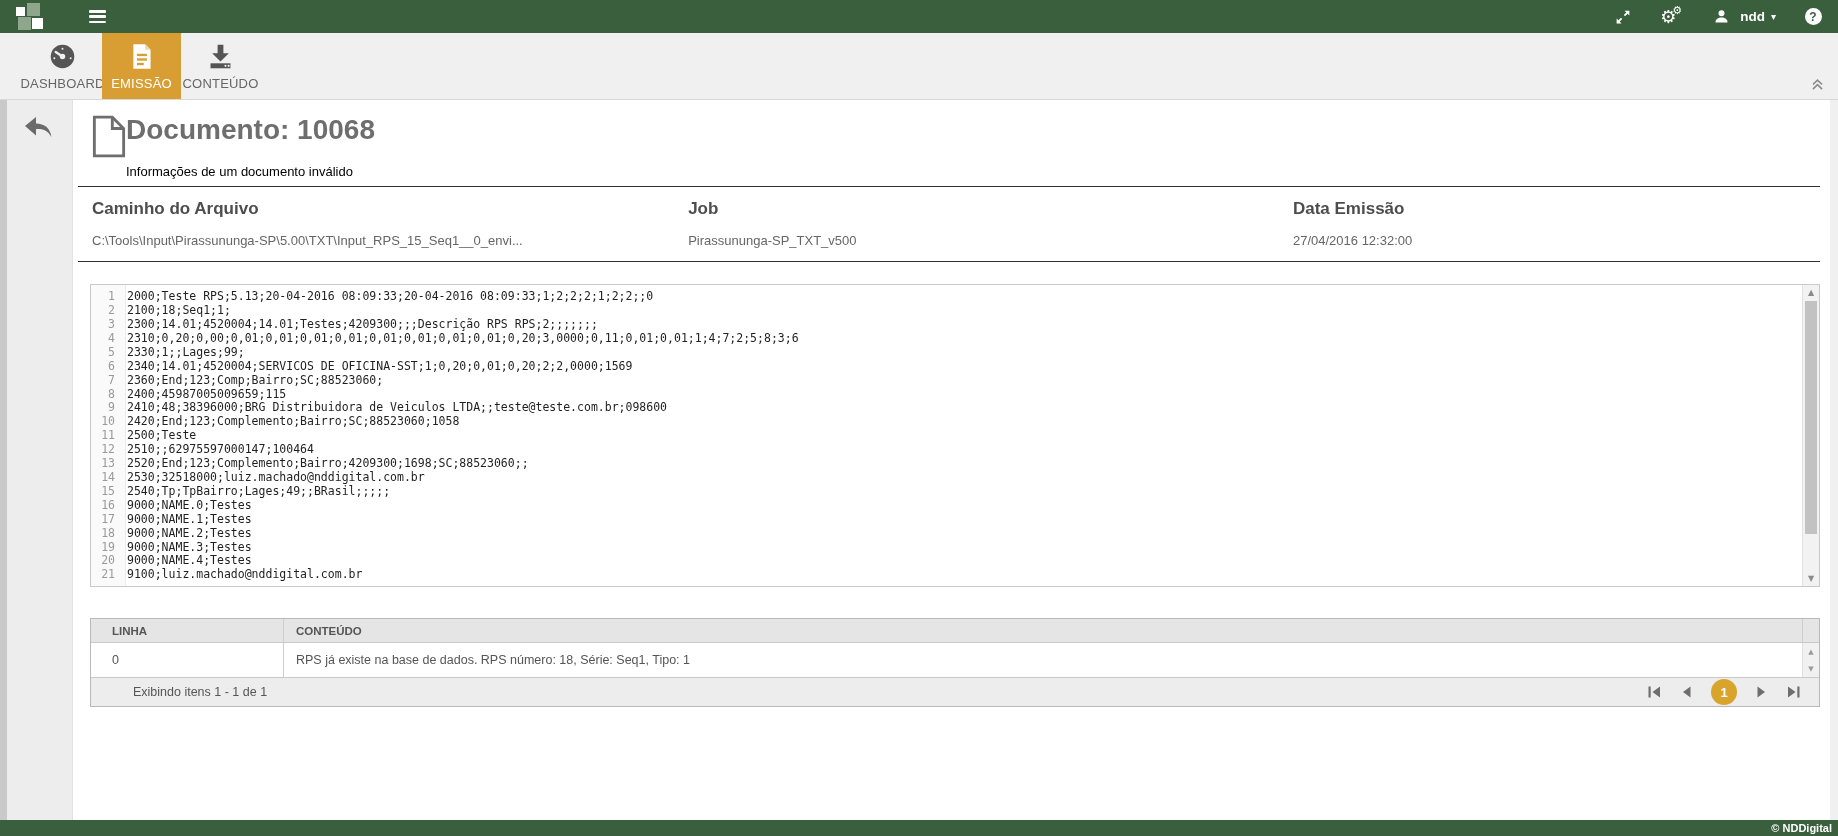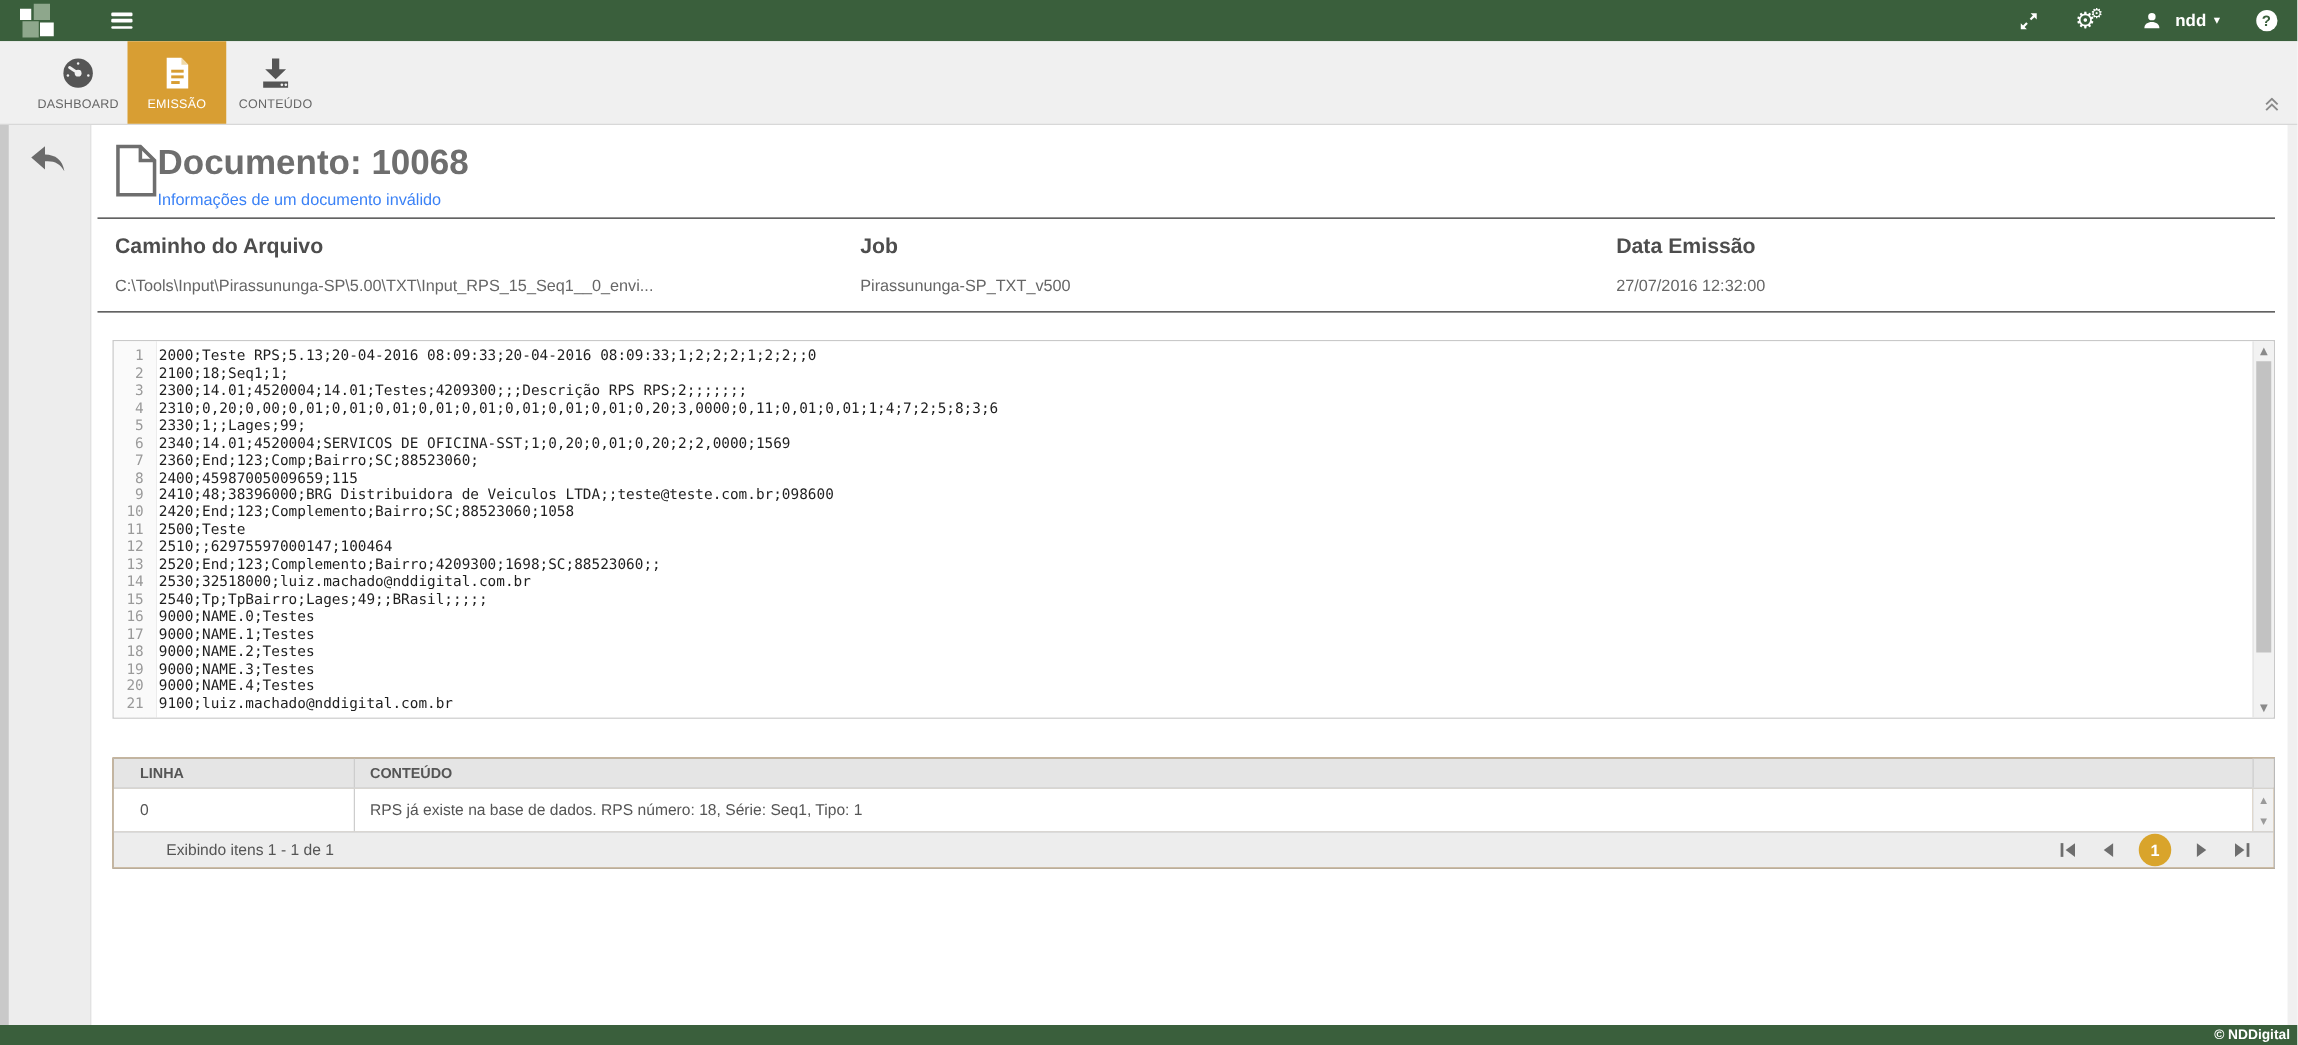--- a/index.html
+++ b/index.html
@@ -24,38 +24,38 @@
   .gear-big { font-size:18px; line-height:18px; font-family:"DejaVu Sans", sans-serif; }
   .gear-small { font-size:11px; line-height:11px; font-family:"DejaVu Sans", sans-serif; position:relative; top:-6px; left:-4px; }
   .user-menu { display:flex; align-items:center; margin-left:24px; cursor:pointer; color:#fff; }
   .user-name { font-size:13.5px; font-weight:700; margin-left:8px; }
   .user-caret { font-size:10px; margin-left:6px; font-family:"DejaVu Sans", sans-serif; }
   .help-circle { width:17px; height:17px; border-radius:50%; background:#fff; color:#3a5f3c; font-weight:700; font-size:12px; display:flex; align-items:center; justify-content:center; }
 
   
   .toolbar { height:67px; background:#f0f0f0; border-bottom:1px solid #d8d8d8; display:flex; align-items:stretch; padding-left:23px; position:relative; flex:0 0 auto; }
   .tab { width:79px; display:flex; flex-direction:column; align-items:center; justify-content:center; gap:5px; cursor:pointer; color:#555; }
-  .tab-label { font-size:10px; color:#666; letter-spacing:.2px; }
+  .tab-label { font-size:13px; color:#666; letter-spacing:.2px; }
   .tab.active { background:#d89e33;text-align:center; }
   .tab.active .tab-label { color:#fff; }
   .tab-icon { width:29px; height:29px; }
   .collapse-toggle { position:absolute; right:14px; bottom:5px; cursor:pointer; }
 
   
   .page { flex:1 1 auto; display:flex; background:#f0f0f0; overflow:hidden; }
   .left-rail { flex:0 0 73px; background:#ededed; position:relative; border-right:1px solid #e2e2e2; }
   .left-rail::before { content:""; position:absolute; left:0; top:0; bottom:0; width:7px; background:#c9c9c9; }
   .back-btn { margin:14px 0 0 21px; width:36px; height:30px; color:#6b6b6b; cursor:pointer; background:none; border:none; }
   .content { flex:1 1 auto; background:#ffffff; margin-right:8px; padding:10px 10px 0 5px; overflow:hidden; }
 
   
   .doc-header { display:flex; align-items:flex-start; gap:0; margin:4px 0 0 14px; }
   .doc-icon { width:34px; height:45px; color:#6e6e6e; flex:0 0 auto; }
   .doc-title { font-size:28px; font-weight:700; color:#6e6e6e; line-height:1.15; }
-  .doc-subtitle { font-size:13px; color:#3b82f6; margin-top:6px; }
+  .doc-subtitle { font-size:13px; color:#000000; margin-top:18px; }
   .divider { border:none; border-top:1px solid #2f2f2f; margin-top:7px; }
 
   
   .fields { display:grid; grid-template-columns:34.5% 35% 30.5%; padding:12px 0 13px 14px; border-bottom:1px solid #2f2f2f; }
   .field-label { font-size:17px; font-weight:700; color:#4d4d4d; }
   .field-value { font-size:13px; color:#666; margin-top:14px; }
 
   
   .code-box { margin:22px 0 0 12px; height:303px; border:1px solid #c9c9c9; display:flex; background:#fff; overflow:hidden; }
   .code-scroll-area { flex:1 1 auto; overflow:hidden; padding-top:5px;
@@ -209,21 +209,21 @@
         <div>
           <div class="field-label">Caminho do Arquivo</div>
           <div class="field-value">C:\Tools\Input\Pirassununga-SP\5.00\TXT\Input_RPS_15_Seq1__0_envi...</div>
         </div>
         <div>
           <div class="field-label">Job</div>
           <div class="field-value">Pirassununga-SP_TXT_v500</div>
         </div>
         <div>
           <div class="field-label">Data Emissão</div>
-          <div class="field-value">27/07/2016 12:32:00</div>
+          <div class="field-value">27/04/2016 12:32:00</div>
         </div>
       </div>
 
       <div class="code-box">
         <div class="code-scroll-area">
             <div class="code-row"><span class="ln">1</span><span class="ct">2000;Teste RPS;5.13;20-04-2016 08:09:33;20-04-2016 08:09:33;1;2;2;2;1;2;2;;0</span></div>
             <div class="code-row"><span class="ln">2</span><span class="ct">2100;18;Seq1;1;</span></div>
             <div class="code-row"><span class="ln">3</span><span class="ct">2300;14.01;4520004;14.01;Testes;4209300;;;Descrição RPS RPS;2;;;;;;;</span></div>
             <div class="code-row"><span class="ln">4</span><span class="ct">2310;0,20;0,00;0,01;0,01;0,01;0,01;0,01;0,01;0,01;0,01;0,20;3,0000;0,11;0,01;0,01;1;4;7;2;5;8;3;6</span></div>
             <div class="code-row"><span class="ln">5</span><span class="ct">2330;1;;Lages;99;</span></div>

